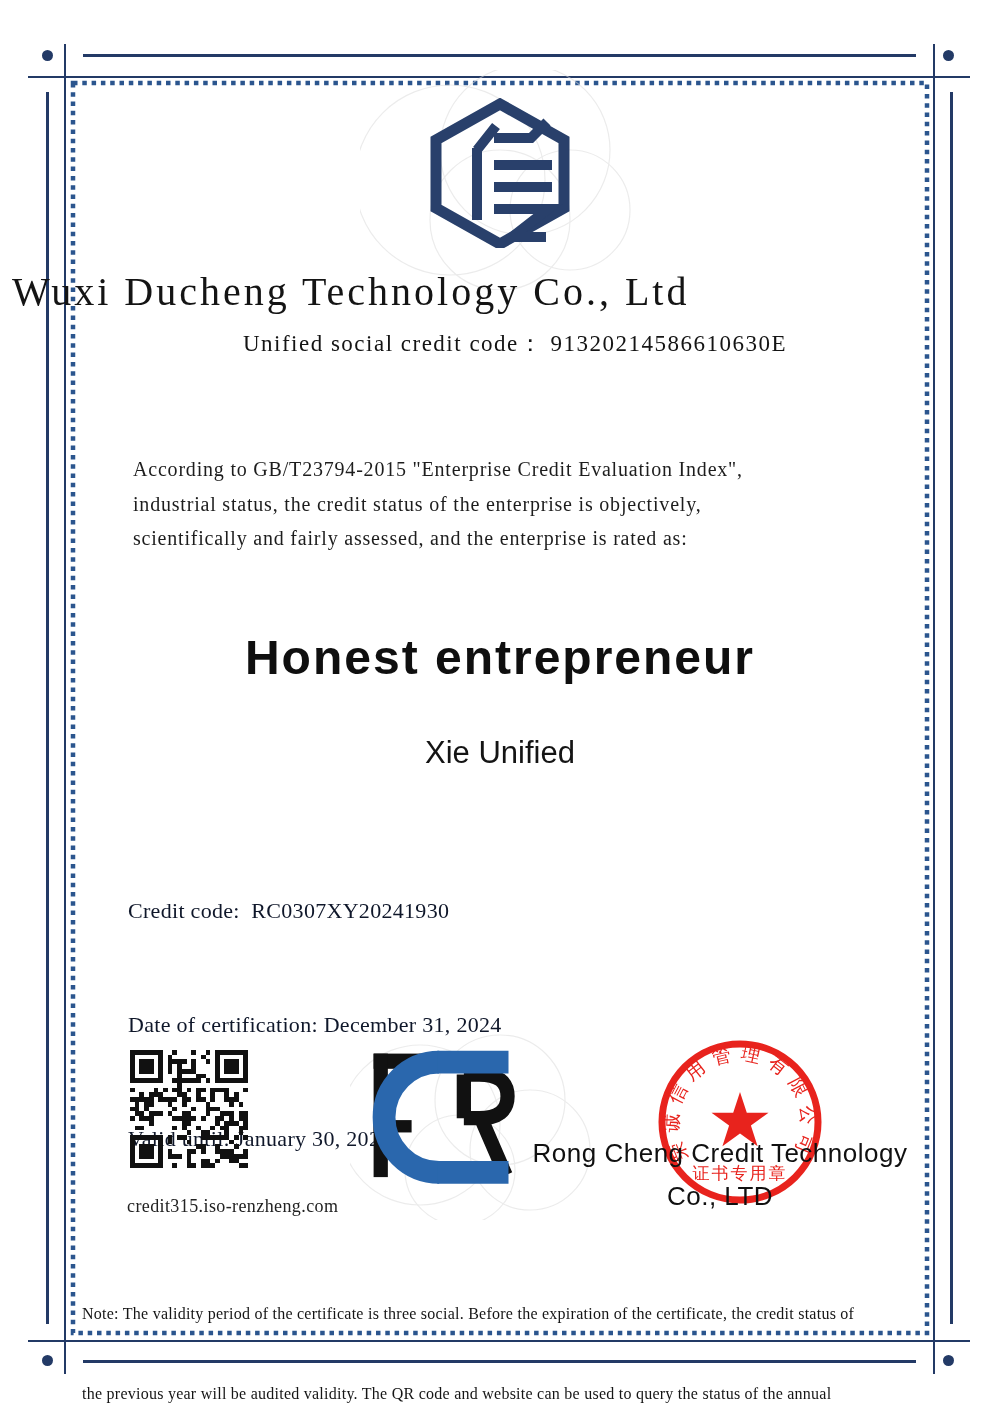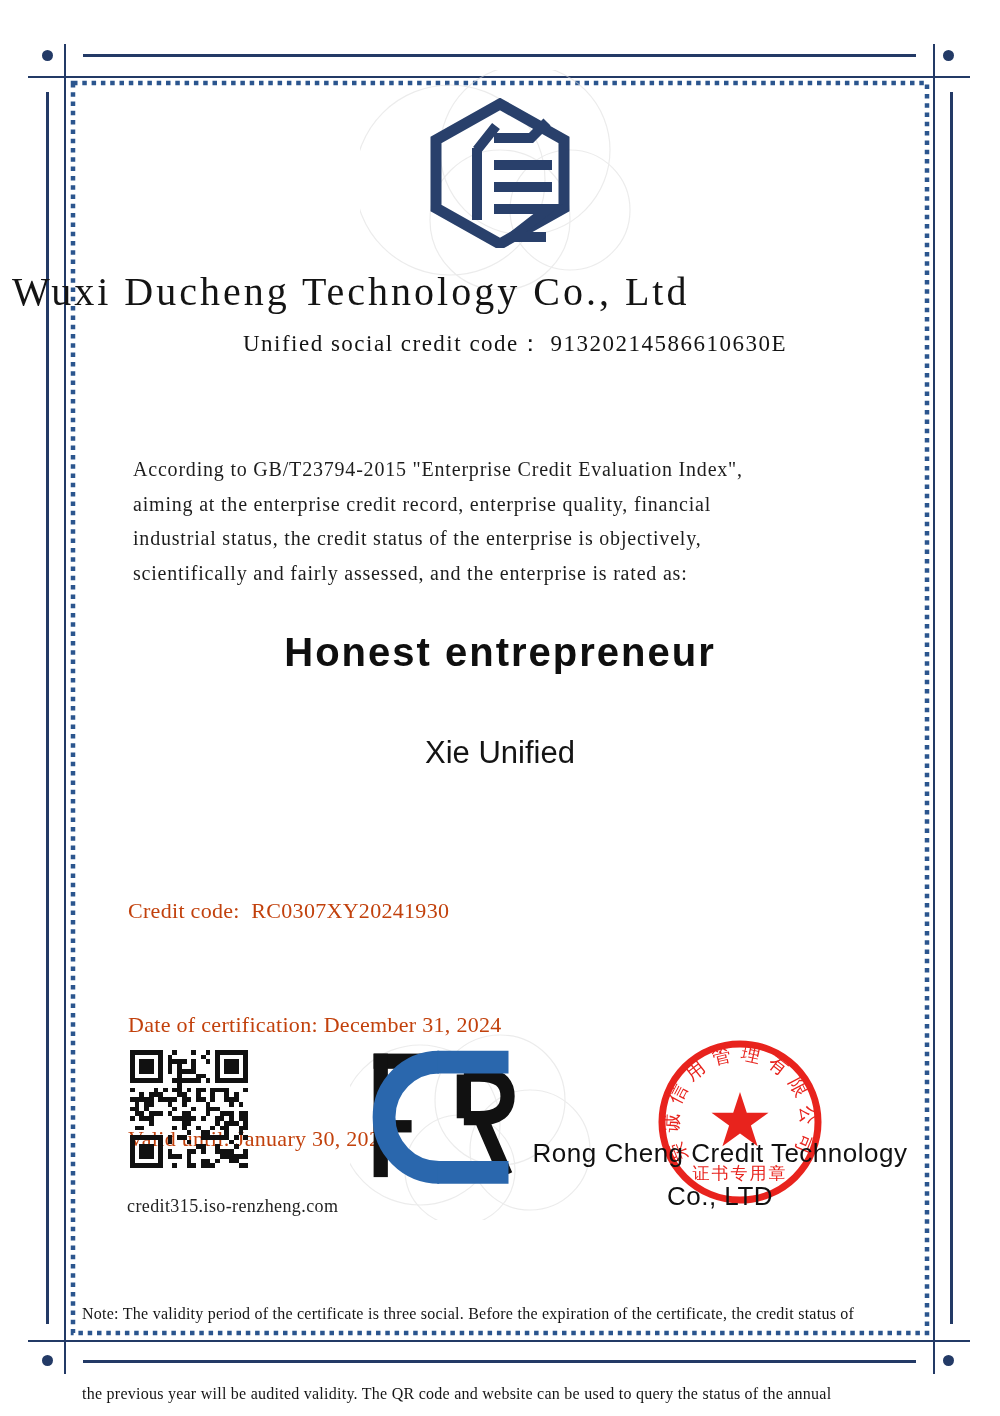--- a/index.html
+++ b/index.html
@@ -11,24 +11,24 @@
   .line-h{height:3px;}
   .line-v{width:3px;}
   .cross-h{height:2px;}
   .cross-v{width:2px;}
   .corner-dot{width:11px;height:11px;border-radius:50%;background:#233a66;}
   
   .company{left:12px;top:268px;width:1000px;text-align:left;font-size:40px;letter-spacing:3px;color:#141414;}
   .social{left:15px;top:328px;width:1000px;text-align:center;font-size:23px;letter-spacing:1.5px;color:#141414;}
   .para{left:133px;top:452px;width:760px;font-size:20px;line-height:34.5px;letter-spacing:0.8px;color:#1d1d1d;}
   .title{left:0;top:630px;width:1000px;text-align:center;
-         font-family:"Liberation Sans",sans-serif;font-weight:700;font-size:40px;letter-spacing:2px;color:#0f0f0f;}
+         font-family:"Liberation Sans",sans-serif;font-weight:700;font-size:48px;letter-spacing:2px;color:#0f0f0f;}
   .person{left:0;top:735px;width:1000px;text-align:center;
           font-family:"Liberation Sans",sans-serif;font-size:31px;color:#141414;}
-  .details{left:128px;top:816px;font-size:22px;line-height:38px;letter-spacing:0.3px;color:#c2410c;white-space:pre-wrap;}
+  .details{left:128px;top:816px;font-size:22px;line-height:38px;letter-spacing:0.3px;color:#0f172a;white-space:pre-wrap;}
   .qr-caption{left:127px;top:1196px;font-size:18px;letter-spacing:0.4px;color:#222;}
   .issuer{left:500px;top:1132px;width:440px;text-align:center;
           font-family:"Liberation Sans",sans-serif;font-size:26px;letter-spacing:0.5px;
           line-height:43px;color:#101010;z-index:6;}
   .note{left:82px;top:1248px;width:842px;font-size:16px;line-height:26.5px;letter-spacing:0.25px;
         color:#151515;white-space:pre-wrap;}
   svg{display:block;}
   .wm{opacity:.55;z-index:0;}
   .z1{z-index:1;} .z2{z-index:2;}
 </style>
@@ -78,21 +78,20 @@
     </g>
   </svg>
 
   <div class="abs company z1">Wuxi Ducheng Technology Co., Ltd</div>
   <div class="abs social z1">
     <span>Unified social credit code：</span><span>&nbsp;</span><span>91320214586610630E</span>
   </div>
 
   <div class="abs para z1">
     <div>According to GB/T23794-2015 "Enterprise Credit Evaluation Index",</div>
-    <div>aiming at the enterprise credit record, enterprise quality, financial</div>
     <div>industrial status, the credit status of the enterprise is objectively,</div>
     <div>scientifically and fairly assessed, and the enterprise is rated as:</div>
   </div>
 
   <div class="abs title z1">Honest entrepreneur</div>
   <div class="abs person z1">Xie Unified</div>
 
   <div class="abs details z1">
     <div>Credit code:  RC0307XY20241930</div>
     <div>Date of certification: December 31, 2024</div>

